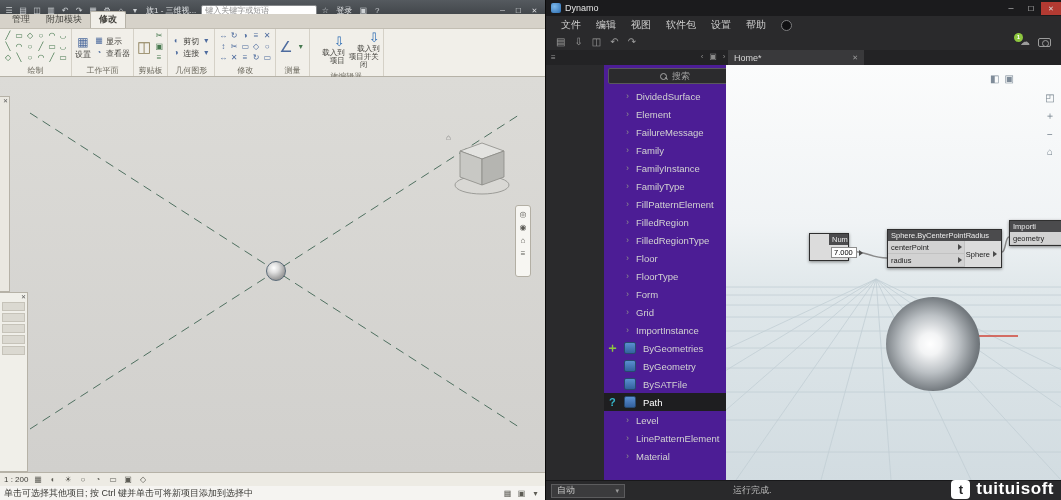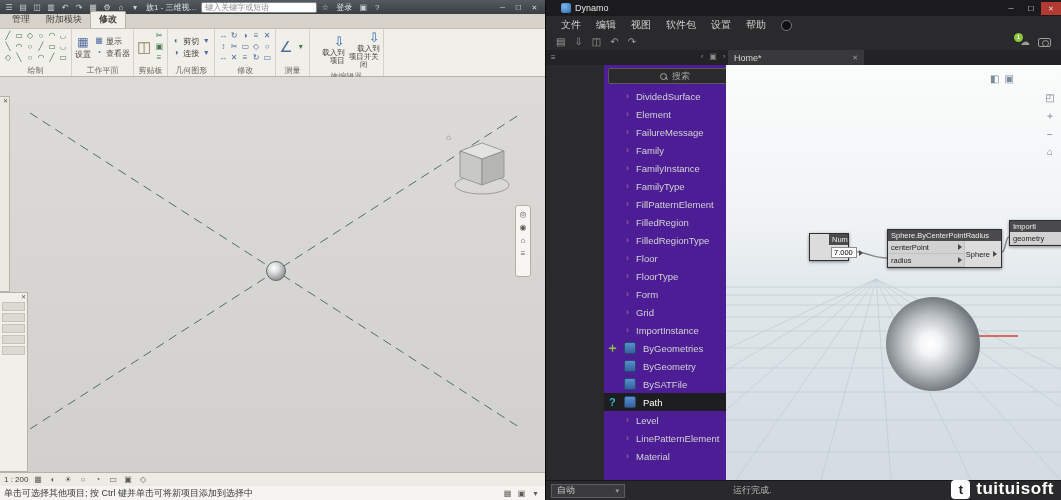--- a/index.html
+++ b/index.html
@@ -3,21 +3,21 @@
 <meta charset="utf-8">
 <style>
   * { margin:0; padding:0; box-sizing:border-box; }
   body { font-family:"Liberation Sans", sans-serif; }
   .screen { position:relative; width:1061px; height:500px; overflow:hidden; background:#d4d3d0; }
 
   
   .revit { position:absolute; left:0; top:0; width:545px; height:500px; background:#f1efe9; }
 
   .rv-title { position:absolute; left:0; top:0; right:0; height:14px;
-    background:linear-gradient(#555a5f,#3b3f43); display:flex; align-items:center; padding:4px 3px; gap:2px; }
+    background:linear-gradient(#555a5f,#3b3f43); display:flex; align-items:center; padding:10px 3px; gap:2px; }
   .qico { width:12px; height:11px; font-size:8px; line-height:11px; text-align:center; color:#cdd1d4; }
   .rv-apptitle { font-size:8px; color:#dfe2e4; margin:0 3px; white-space:nowrap; }
   .rv-search { width:116px; height:11px; background:#fff; border:1px solid #85888b; border-radius:2px;
     font-size:8px; color:#666; padding:0 3px; font-family:"Liberation Sans",sans-serif; }
   .rv-search::placeholder { color:#8a8a8a; }
   .rv-signin { font-size:8px; color:#e4e6e8; margin:0 3px; white-space:nowrap; }
   .rv-winbtns { margin-left:auto; display:flex; gap:1px; }
   .rv-wb { width:15px; height:11px; font-size:7px; line-height:11px; text-align:center; color:#d8dadc; }
 
   .rv-tabs { position:absolute; left:0; top:14px; right:0; height:15px; background:#d6d2c9;
@@ -90,21 +90,21 @@
   .g-cloud::before{content:"☁"} .g-min::before{content:"─"} .g-max::before{content:"☐"}
   .g-close::before{content:"✕"} .g-chevL::before{content:"‹"} .g-chevR::before{content:"›"}
   .g-plus::before{content:"＋"} .g-minus::before{content:"−"} .g-fit::before{content:"◰"}
   .g-orbit::before{content:"◎"} .g-cube::before{content:"◧"} .g-target::before{content:"◉"}
   .g-down::before{content:"⇩"} .g-eye::before{content:"◔"}
 
   
   .dynamo { position:absolute; left:545px; top:0; width:516px; height:500px; background:#2a2a2c;
     border-left:1px solid #0a0a0a; }
   .dy-title { position:absolute; left:0; top:0; right:0; height:16px; background:#1b1b1d;
-    display:flex; align-items:center; gap:4px; padding-left:15px; font-size:9px; color:#e4e4e4;justify-content:flex-end; }
+    display:flex; align-items:center; gap:4px; padding-left:5px; font-size:9px; color:#e4e4e4;justify-content:flex-end; }
   .dy-logo { width:10px; height:10px; border-radius:2px;
     background:radial-gradient(circle at 35% 35%, #7db8ea, #2b6cb0); }
   .dy-winbtns { margin-left:auto; display:flex; }
   .dy-wb { width:20px; height:13px; font-size:7px; line-height:13px; text-align:center; color:#d9d9d9; }
   .dy-wb.close { background:#b23a32; }
   .dy-menubar { position:absolute; left:0; top:16px; right:0; height:18px; display:flex;
     align-items:center; gap:15px; padding-left:15px; font-size:10px; color:#cfcfcf; background:#2a2a2c; }
   .dy-info { width:11px; height:11px; border-radius:50%; background:#101012; border:1px solid #7d7d7f; }
   .dy-toolbar { position:absolute; left:0; top:34px; right:0; height:16px; display:flex;
     align-items:center; gap:9px; padding:0 10px; color:#9c9c9c; font-size:10px; }

